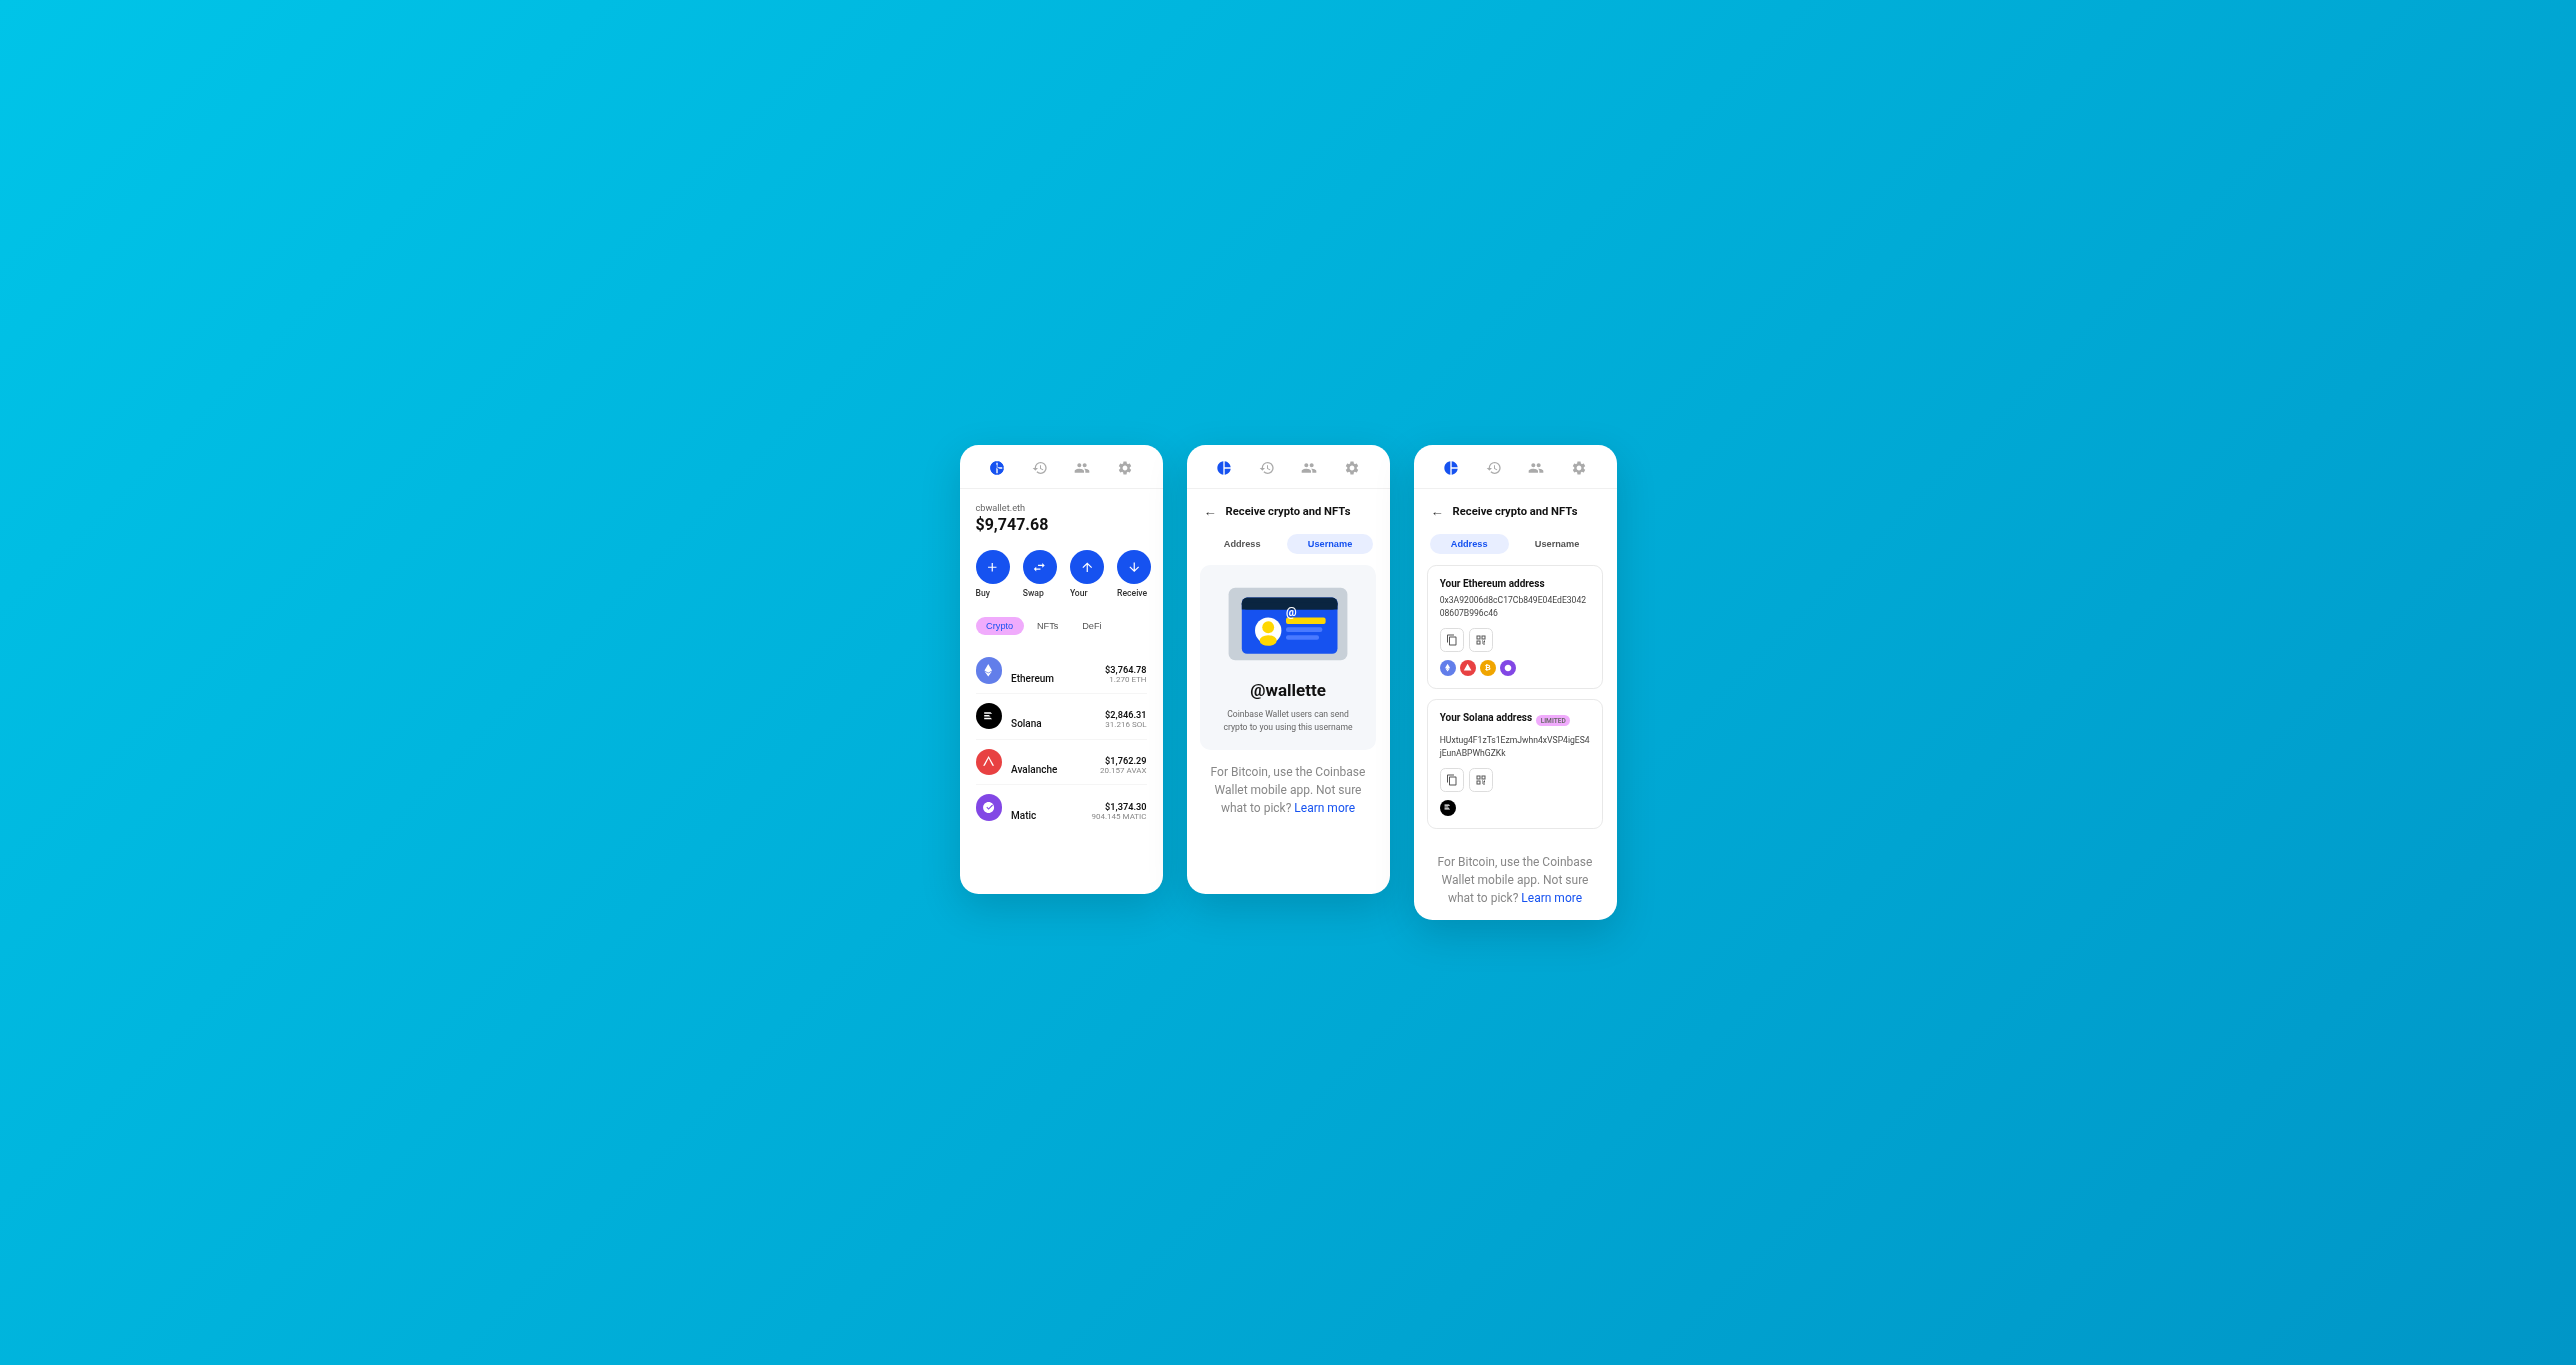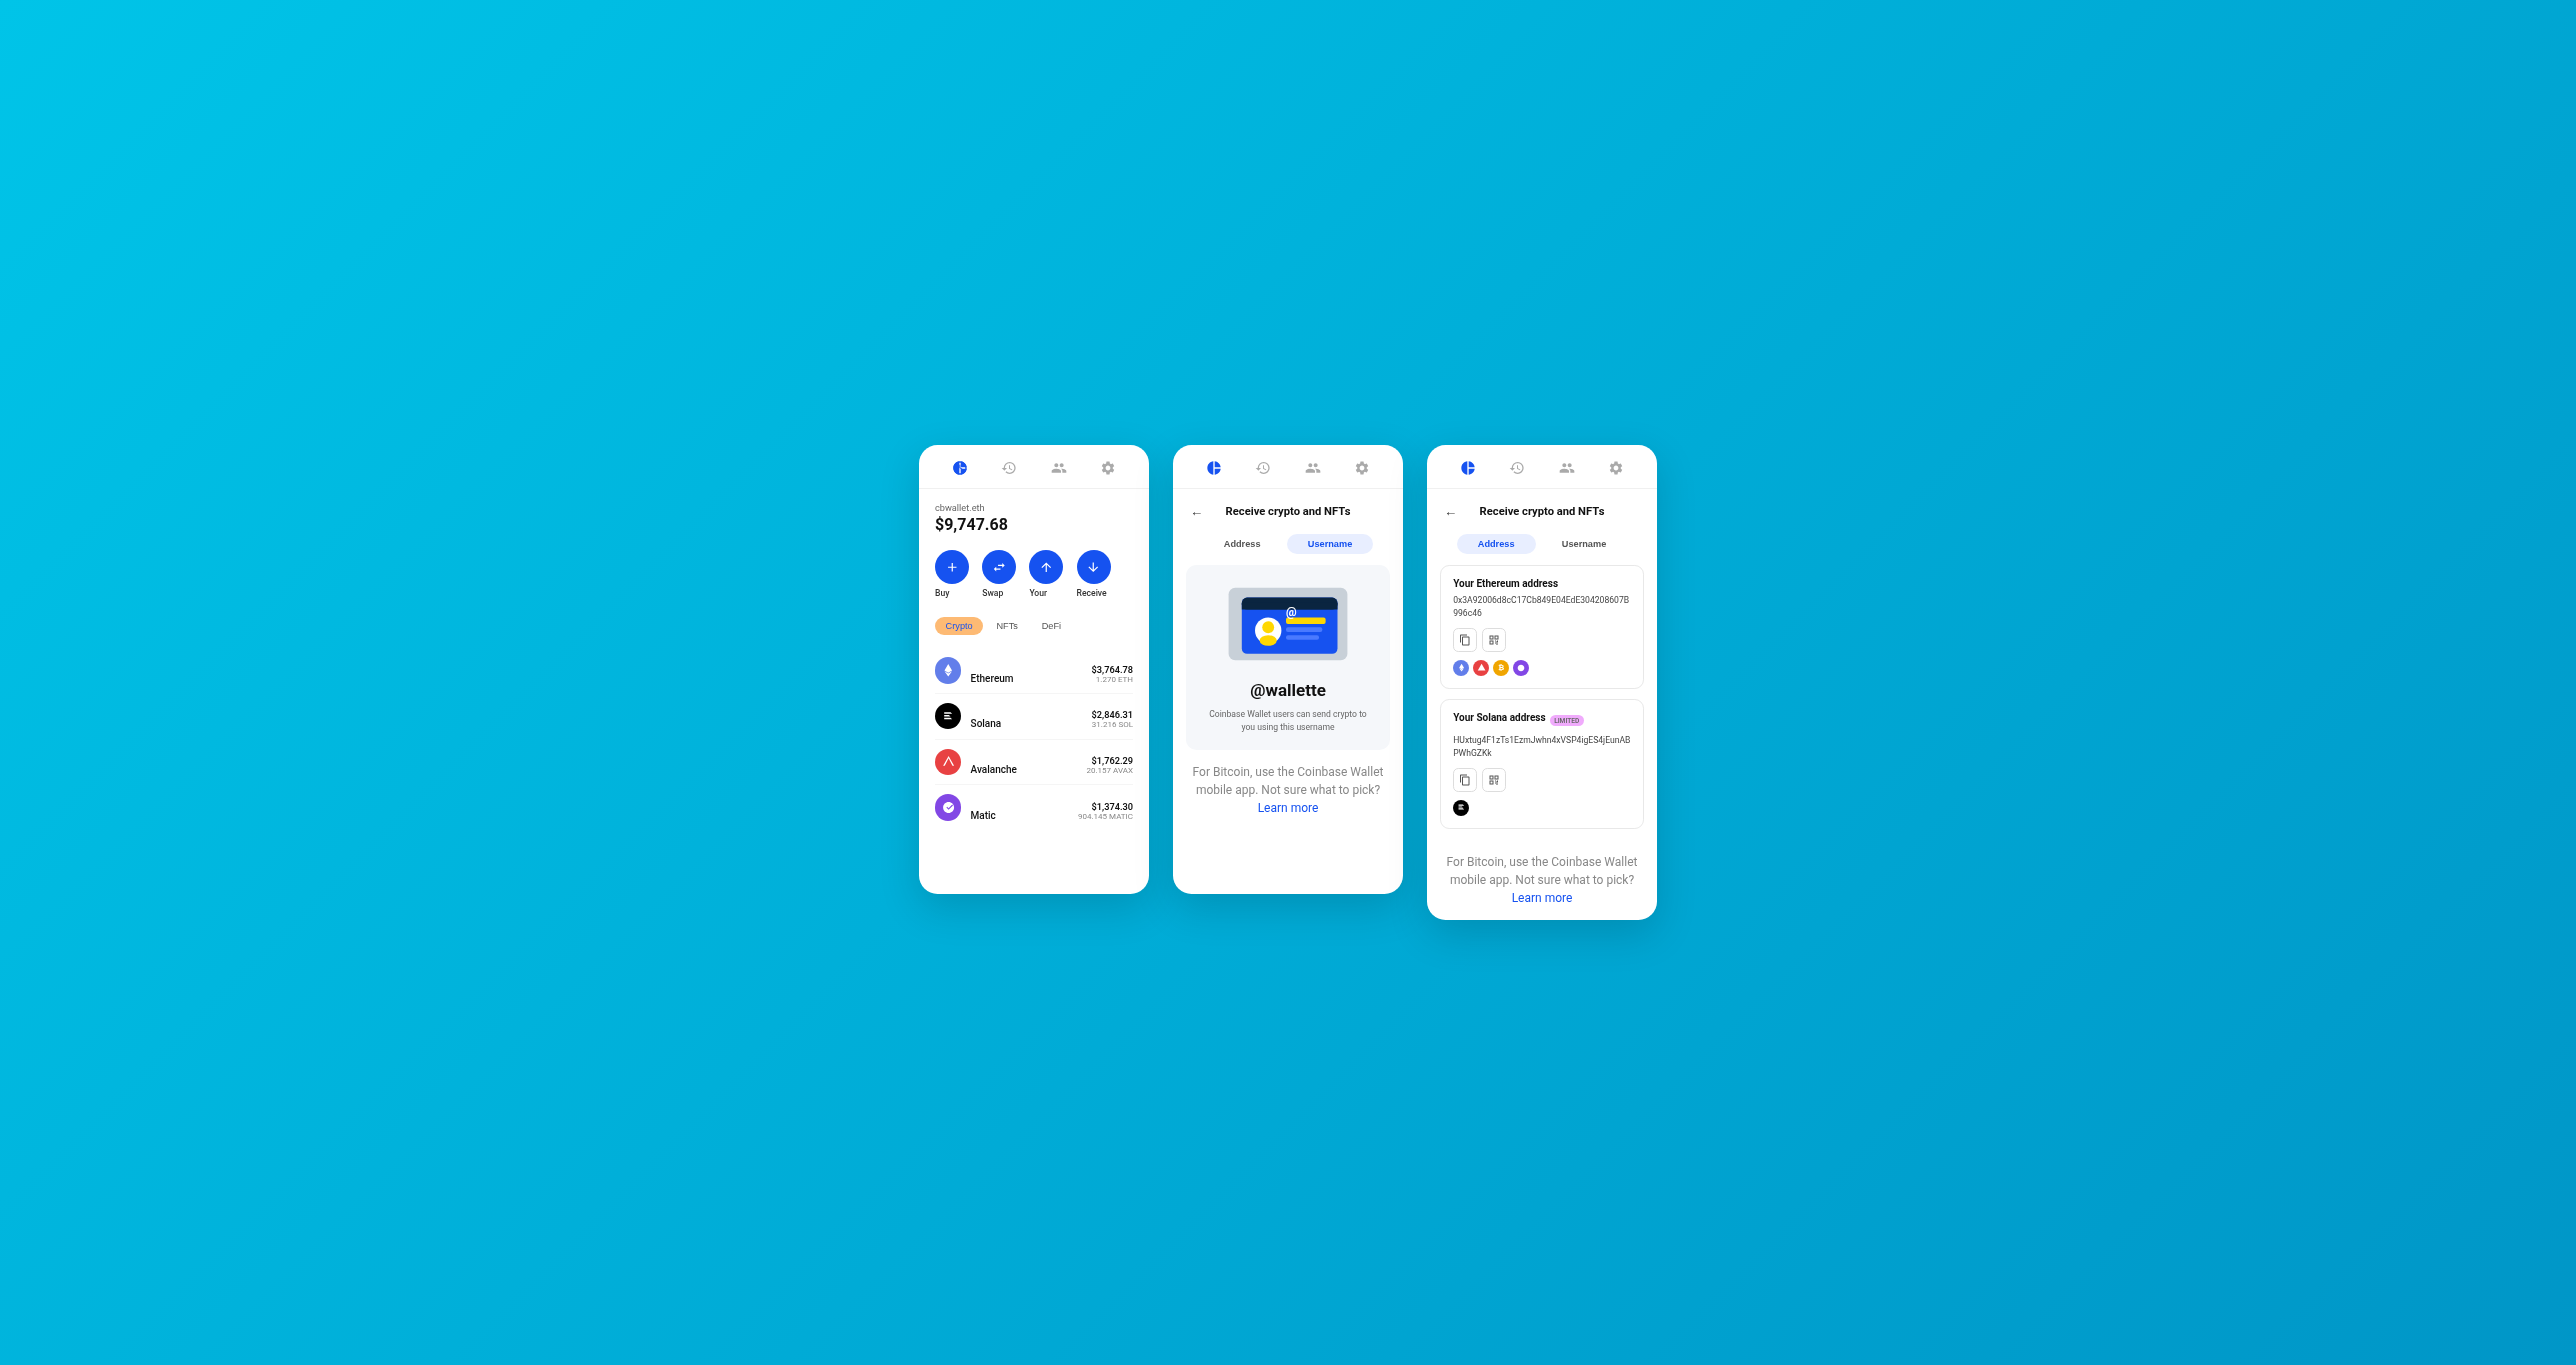--- a/index.html
+++ b/index.html
@@ -14,21 +14,21 @@
       padding: 26.4px;
     }
     .screens-container {
       display: flex;
       gap: 24px;
       align-items: flex-start;
     }
     .screen {
       background: #ffffff;
       border-radius: 18.5px;
-      width: 230px;
+      width: 203px;
       min-height: 449px;
       overflow: hidden;
       box-shadow: 0 13.2px 40px rgba(0,0,0,0.15);
       display: flex;
       flex-direction: column;
       position: relative;
     }
     
     .nav-bar {
       display: flex;
@@ -99,21 +99,21 @@
       padding: 4px 10.6px;
       border-radius: 13.2px;
       font-size: 9.2px;
       font-weight: 500;
       cursor: pointer;
       border: none;
       background: transparent;
       color: #555;
     }
     .tab.active {
-      background: #fdba74;
+      background: #f0abfc;
       color: #1652f0;
     }
     .asset-list { display: flex; flex-direction: column; gap: 0; }
     .asset-item {
       display: flex;
       align-items: flex-end;
       padding: 9.2px 0;
       border-bottom: 0.7px solid #f5f5f5;
       cursor: pointer;
     }

